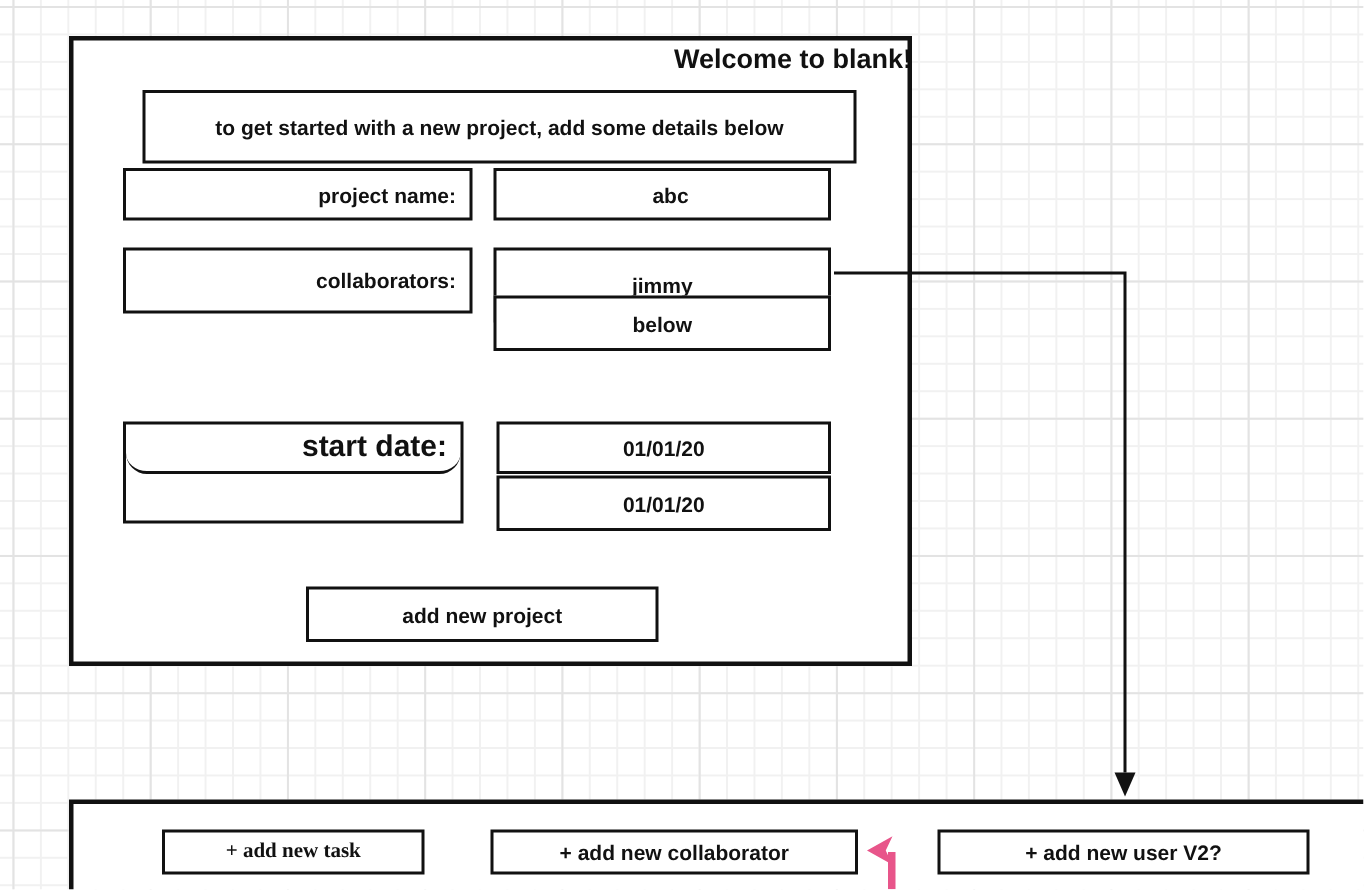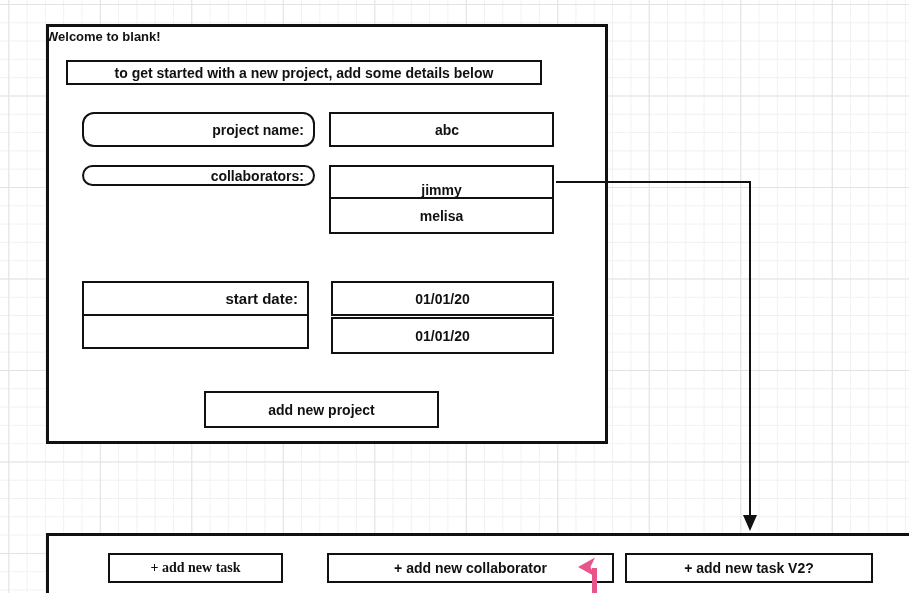--- a/index.html
+++ b/index.html
@@ -35,44 +35,44 @@
     font-size: 14px;
     line-height: 1;
     white-space: nowrap;
   }
   .panel {
     border-width: 3px;
   }
   .label-box {
     justify-content: flex-end;
     padding-right: 9px;
-    border-radius: 12px;
   }
   .plain-title {
     position: absolute;
     box-sizing: border-box;
-    text-align: left;
-    font-size: 13px;
+    text-align: right;
+    font-size: 18px;
   }
   .dates-label-box {
     position: absolute;
     box-sizing: border-box;
     background: #ffffff;
     border: 2px solid #111111;
     display: flex;
     flex-direction: column;
   }
   .dates-row {
     box-sizing: border-box;
     display: flex;
     align-items: center;
     justify-content: flex-end;
     padding-right: 9px;
-    font-size: 15px;
+    font-size: 20px;
     flex: 1 1 auto;
+    border-radius: 14px;
   }
   .dates-row.first {
     border-bottom: 2px solid #111111;
     flex: 0 0 33px;
   }
   svg.overlay {
     position: absolute;
     left: 0;
     top: 0;
     pointer-events: none;
@@ -80,42 +80,42 @@
 </style>
 </head>
 <body>
 
 <div class="canvas">
 
   <div class="shape panel" style="left:46px; top:24px; width:562px; height:420px;"></div>
 
   <div class="plain-title" style="left:46px; top:29px; width:562px;">Welcome to blank!</div>
 
-  <div class="shape" style="left:66px; top:60px; width:476px; height:25px;">to get started with a new project, add some details below</div>
+  <div class="shape" style="left:95px; top:60px; width:476px; height:49px;">to get started with a new project, add some details below</div>
 
   <div class="shape label-box" style="left:82px; top:112px; width:233px; height:35px;">project name:</div>
   <div class="shape" style="left:329px; top:112px; width:225px; height:35px;padding-left:11px;">abc</div>
 
-  <div class="shape label-box" style="left:82px; top:165px; width:233px; height:21px;">collaborators:</div>
+  <div class="shape label-box" style="left:82px; top:165px; width:233px; height:44px;">collaborators:</div>
   <div class="shape" style="left:329px; top:165px; width:225px; height:50px;">jimmy</div>
-  <div class="shape" style="left:329px; top:197px; width:225px; height:37px;">melisa</div>
+  <div class="shape" style="left:329px; top:197px; width:225px; height:37px;">below</div>
 
   <div class="dates-label-box" style="left:82px; top:281px; width:227px; height:68px;">
     <div class="dates-row first">start date:</div>
   </div>
   <div class="shape" style="left:331px; top:281px; width:223px; height:35px;">01/01/20</div>
   <div class="shape" style="left:331px; top:317px; width:223px; height:37px;">01/01/20</div>
 
   <div class="shape" style="left:204px; top:391px; width:235px; height:37px;">add new project</div>
 
   <div class="shape panel" style="left:46px; top:533px; width:900px; height:75px;"></div>
 
   <div class="shape" style="left:108px; top:553px; width:175px; height:30px;font-family:Liberation Serif, serif;">+ add new task</div>
-  <div class="shape" style="left:327px; top:553px; width:287px; height:30px;">+ add new collaborator</div>
-  <div class="shape" style="left:625px; top:553px; width:248px; height:30px;">+ add new task V2?</div>
+  <div class="shape" style="left:327px; top:553px; width:245px; height:30px;">+ add new collaborator</div>
+  <div class="shape" style="left:625px; top:553px; width:248px; height:30px;">+ add new user V2?</div>
 
   <svg class="overlay" width="909" height="593" viewBox="0 0 909 593">
     <g>
       <path d="M556,182 H750 V515" fill="none" stroke="#111111" stroke-width="2"></path>
       <polygon points="743,515 757,515 750,531" fill="#111111"></polygon>
     </g>
     <g>
       <path d="M594.5,593 V568" fill="none" stroke="#e8558a" stroke-width="5"></path>
       <polygon points="578,567 595,557.5 590.5,567 595,576.5" fill="#e8558a"></polygon>
     </g>

